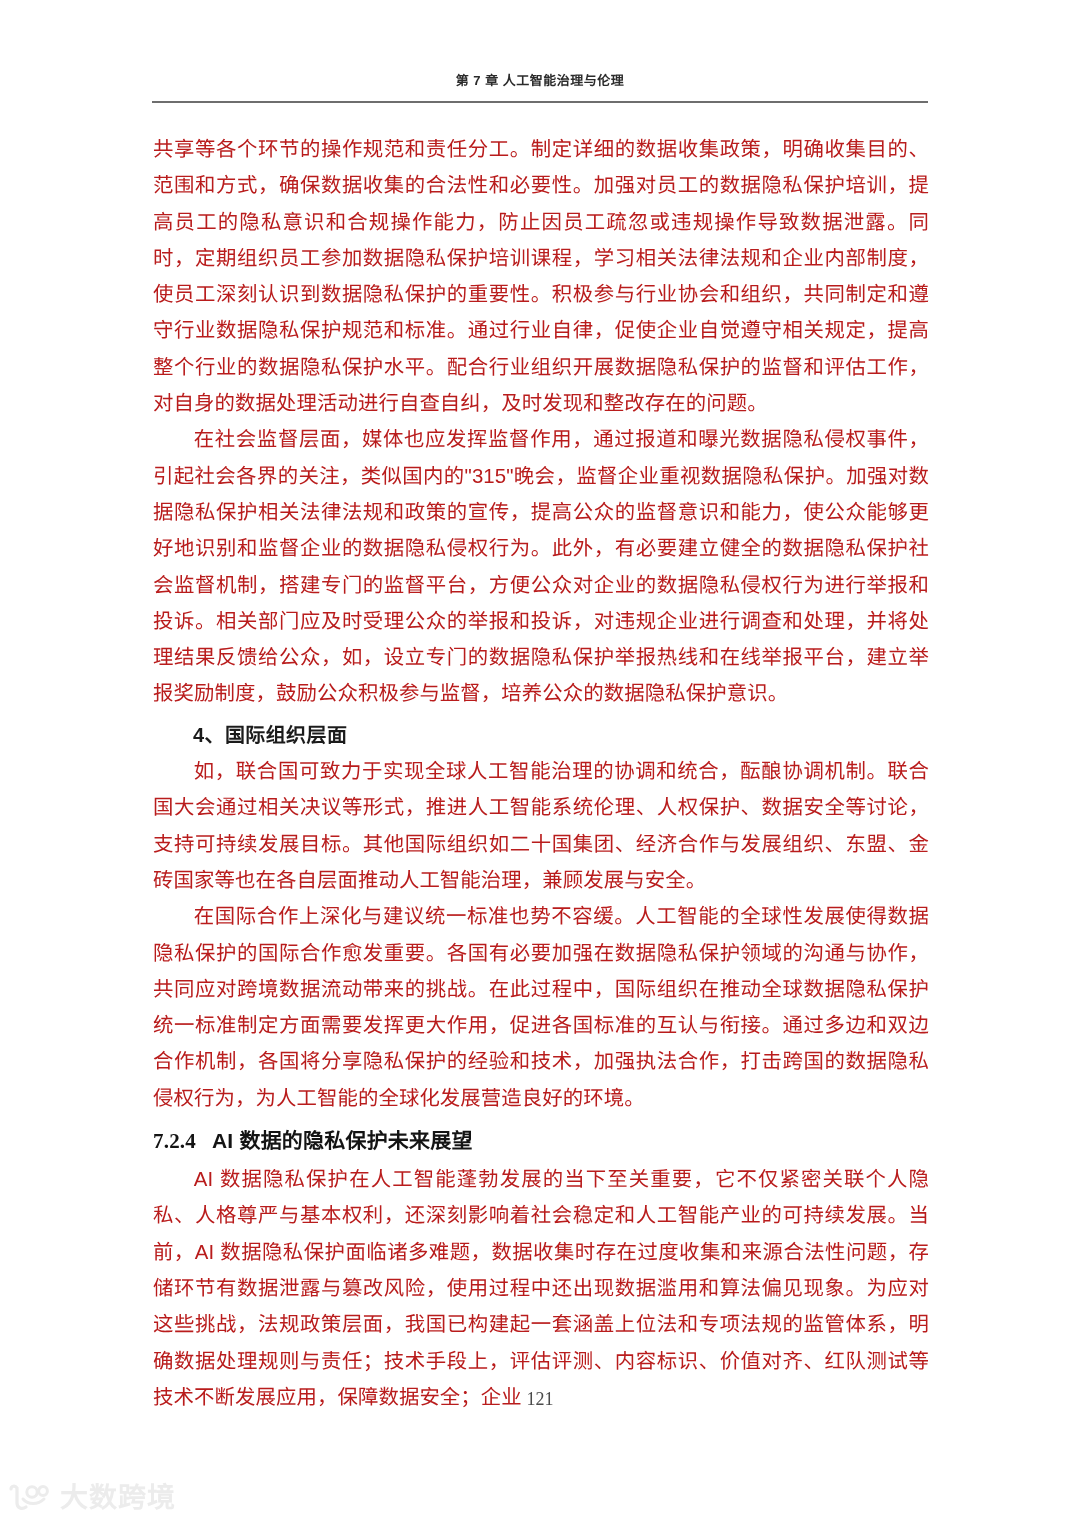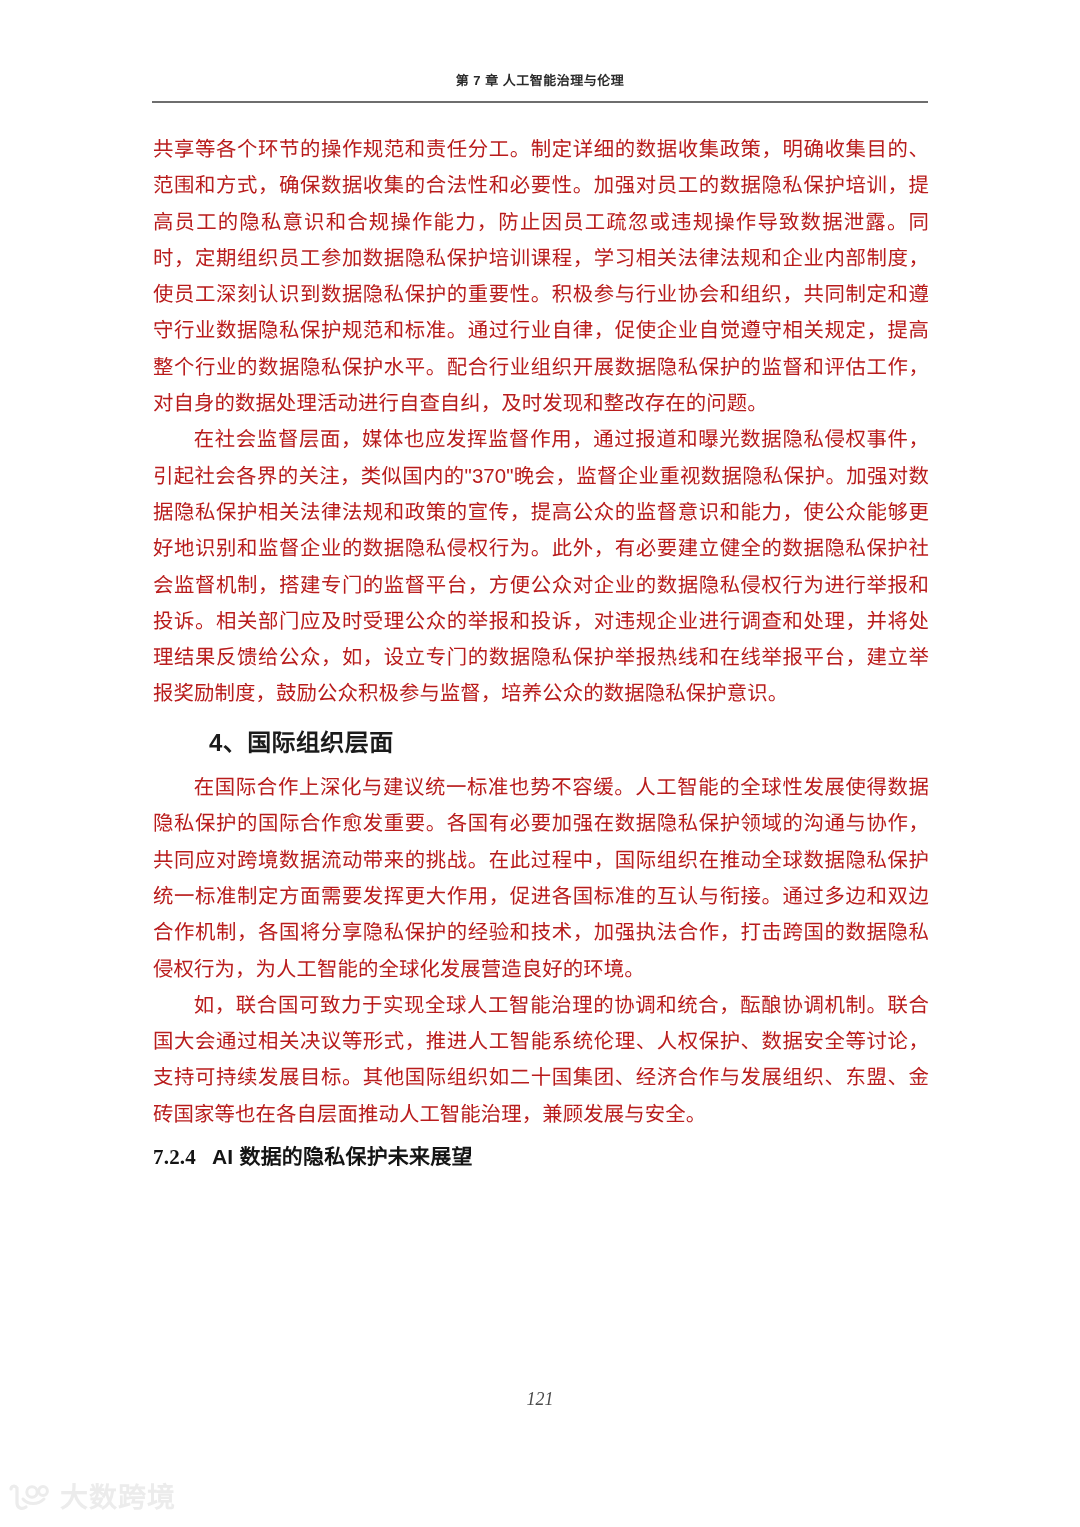--- a/index.html
+++ b/index.html
@@ -62,25 +62,25 @@
     letter-spacing: 0.1px;
     font-family: "Liberation Sans", "DejaVu Sans", sans-serif;
   }
 
   .para.indent {
     text-indent: 2em;
   }
 
   
   .sub-heading {
-    font-size: 24px;
+    font-size: 20px;
     line-height: 36.3px;
     font-weight: 700;
     color: #1b1b1b;
-    margin: 8px;
+    margin: 0;
     text-indent: 2em;
     letter-spacing: 0.4px;
     font-family: "Liberation Sans", "DejaVu Sans", sans-serif;
   }
 
   .section-heading {
     font-size: 21px;
     line-height: 40px;
     font-weight: 700;
     color: #141414;
@@ -104,21 +104,20 @@
   
   .folio {
     position: absolute;
     left: 0;
     top: 1389px;
     width: 1080px;
     text-align: center;
     font-size: 18px;
     color: #4a4a4a;
     font-family: "Liberation Serif", "DejaVu Serif", serif;
-    font-style: italic;
   }
 
   
   .watermark {
     position: absolute;
     left: 8px;
     top: 1483px;
     display: flex;
     align-items: center;
     gap: 8px;
@@ -145,36 +144,37 @@
 
 <div class="page">
 
   <div class="running-header">第 7 章 人工智能治理与伦理</div>
   <div class="header-rule"></div>
 
   <div class="text-column">
 
     <p class="para">共享等各个环节的操作规范和责任分工。制定详细的数据收集政策，明确收集目的、范围和方式，确保数据收集的合法性和必要性。加强对员工的数据隐私保护培训，提高员工的隐私意识和合规操作能力，防止因员工疏忽或违规操作导致数据泄露。同时，定期组织员工参加数据隐私保护培训课程，学习相关法律法规和企业内部制度，使员工深刻认识到数据隐私保护的重要性。积极参与行业协会和组织，共同制定和遵守行业数据隐私保护规范和标准。通过行业自律，促使企业自觉遵守相关规定，提高整个行业的数据隐私保护水平。配合行业组织开展数据隐私保护的监督和评估工作，对自身的数据处理活动进行自查自纠，及时发现和整改存在的问题。</p>
 
-    <p class="para indent">在社会监督层面，媒体也应发挥监督作用，通过报道和曝光数据隐私侵权事件，引起社会各界的关注，类似国内的"370"晚会，监督企业重视数据隐私保护。加强对数据隐私保护相关法律法规和政策的宣传，提高公众的监督意识和能力，使公众能够更好地识别和监督企业的数据隐私侵权行为。此外，有必要建立健全的数据隐私保护社会监督机制，搭建专门的监督平台，方便公众对企业的数据隐私侵权行为进行举报和投诉。相关部门应及时受理公众的举报和投诉，对违规企业进行调查和处理，并将处理结果反馈给公众，如，设立专门的数据隐私保护举报热线和在线举报平台，建立举报奖励制度，鼓励公众积极参与监督，培养公众的数据隐私保护意识。</p>
+    <p class="para indent">在社会监督层面，媒体也应发挥监督作用，通过报道和曝光数据隐私侵权事件，引起社会各界的关注，类似国内的"315"晚会，监督企业重视数据隐私保护。加强对数据隐私保护相关法律法规和政策的宣传，提高公众的监督意识和能力，使公众能够更好地识别和监督企业的数据隐私侵权行为。此外，有必要建立健全的数据隐私保护社会监督机制，搭建专门的监督平台，方便公众对企业的数据隐私侵权行为进行举报和投诉。相关部门应及时受理公众的举报和投诉，对违规企业进行调查和处理，并将处理结果反馈给公众，如，设立专门的数据隐私保护举报热线和在线举报平台，建立举报奖励制度，鼓励公众积极参与监督，培养公众的数据隐私保护意识。</p>
 
     <div class="spacer-sm"></div>
 
     <p class="sub-heading">4、国际组织层面</p>
 
+    <p class="para indent">如，联合国可致力于实现全球人工智能治理的协调和统合，酝酿协调机制。联合国大会通过相关决议等形式，推进人工智能系统伦理、人权保护、数据安全等讨论，支持可持续发展目标。其他国际组织如二十国集团、经济合作与发展组织、东盟、金砖国家等也在各自层面推动人工智能治理，兼顾发展与安全。</p>
+
     <p class="para indent">在国际合作上深化与建议统一标准也势不容缓。人工智能的全球性发展使得数据隐私保护的国际合作愈发重要。各国有必要加强在数据隐私保护领域的沟通与协作，共同应对跨境数据流动带来的挑战。在此过程中，国际组织在推动全球数据隐私保护统一标准制定方面需要发挥更大作用，促进各国标准的互认与衔接。通过多边和双边合作机制，各国将分享隐私保护的经验和技术，加强执法合作，打击跨国的数据隐私侵权行为，为人工智能的全球化发展营造良好的环境。</p>
-
-    <p class="para indent">如，联合国可致力于实现全球人工智能治理的协调和统合，酝酿协调机制。联合国大会通过相关决议等形式，推进人工智能系统伦理、人权保护、数据安全等讨论，支持可持续发展目标。其他国际组织如二十国集团、经济合作与发展组织、东盟、金砖国家等也在各自层面推动人工智能治理，兼顾发展与安全。</p>
 
     <div class="spacer-sm"></div>
 
     <h2 class="section-heading">
       <span class="sec-num">7.2.4</span><span class="sec-title">AI 数据的隐私保护未来展望</span>
     </h2>
 
+    <p class="para indent">AI 数据隐私保护在人工智能蓬勃发展的当下至关重要，它不仅紧密关联个人隐私、人格尊严与基本权利，还深刻影响着社会稳定和人工智能产业的可持续发展。当前，AI 数据隐私保护面临诸多难题，数据收集时存在过度收集和来源合法性问题，存储环节有数据泄露与篡改风险，使用过程中还出现数据滥用和算法偏见现象。为应对这些挑战，法规政策层面，我国已构建起一套涵盖上位法和专项法规的监管体系，明确数据处理规则与责任；技术手段上，评估评测、内容标识、价值对齐、红队测试等技术不断发展应用，保障数据安全；企业</p>
 
   </div>
 
   <div class="folio">121</div>
 
   <div class="watermark">
     <svg class="wm-mark" viewBox="0 0 44 30" aria-hidden="true">
       <path d="M3 6 C3 3, 7 2, 9 5 L9 20 C9 25, 14 27, 18 24" fill="none" stroke="#ececec" stroke-width="3.2" stroke-linecap="round"></path>
       <circle cx="24" cy="9" r="5.2" fill="none" stroke="#ececec" stroke-width="3"></circle>
       <circle cx="35" cy="8" r="4.4" fill="none" stroke="#ececec" stroke-width="3"></circle>

